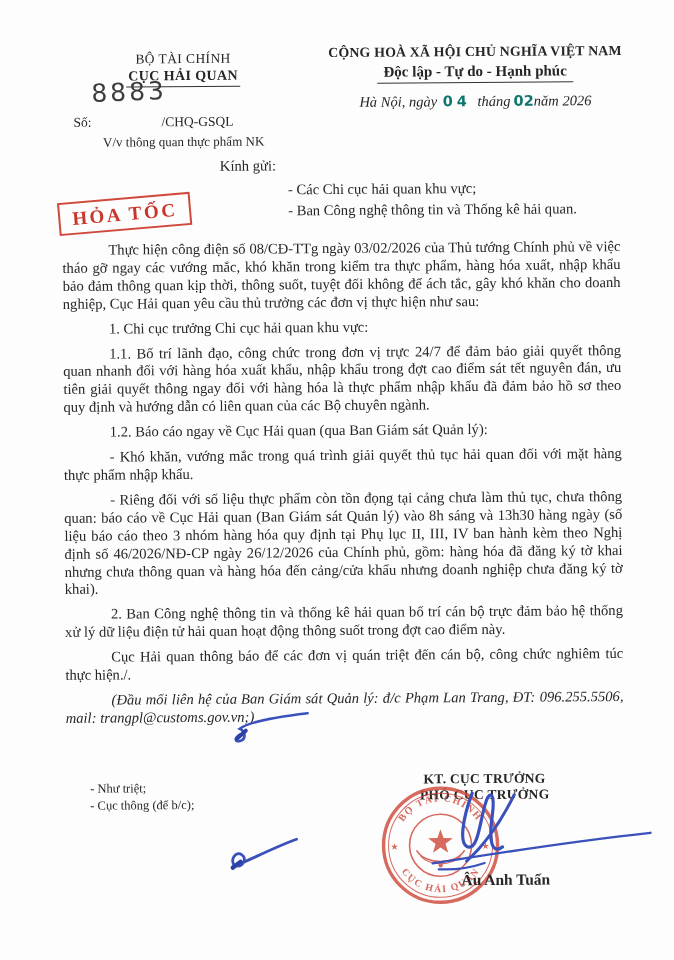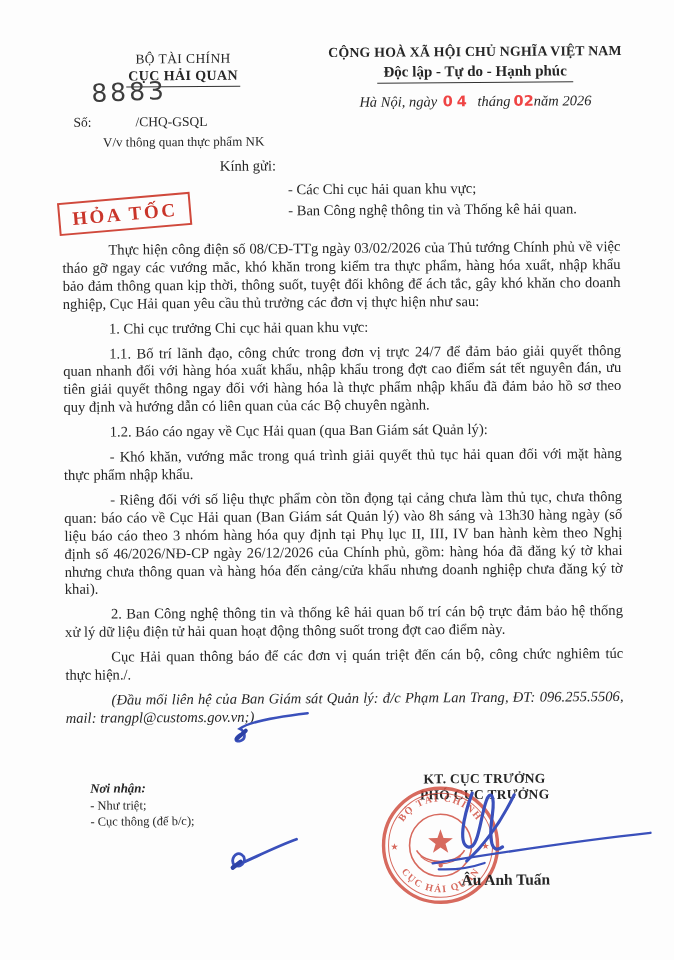--- a/index.html
+++ b/index.html
@@ -9,30 +9,30 @@
   .sheet{position:absolute;inset:0;transform:rotate(-0.4deg);}
 
   
   .hdr-left{position:absolute;left:66px;top:50px;width:240px;text-align:center;}
   .ministry{font-size:13.5px;letter-spacing:.4px;}
   .dept{font-size:14px;font-weight:bold;letter-spacing:.4px;margin-top:1px;}
   .dept-inner{display:inline-block;border-bottom:1.2px solid #333;padding:0 2px 2px 2px;}
   .handnum{position:absolute;left:28px;top:26px;font-family:"DejaVu Sans",sans-serif;
            font-size:25px;color:#3c3c3c;letter-spacing:3px;transform:rotate(-2deg);}
   .so-line{margin-top:27px;text-align:left;padding-left:10px;font-size:13.5px;}
-  .so-suffix{margin-left:44px;}
+  .so-suffix{margin-left:70px;}
   .vv{font-size:13px;margin-top:4px;}
 
   .hdr-right{position:absolute;left:308px;top:45px;width:340px;text-align:center;}
   .motto1{font-size:13.8px;font-weight:bold;letter-spacing:.2px;}
   .motto2{font-size:15px;font-weight:bold;margin-top:3px;}
   .motto2-inner{display:inline-block;border-bottom:1.3px solid #333;padding:0 6px 2px 6px;}
   .dateline{margin-top:10px;font-size:14.5px;font-style:italic;}
   .stamp-digit{font-family:"DejaVu Sans",sans-serif;font-style:normal;font-weight:bold;
-               font-size:14.5px;color:#ef4444;}
+               font-size:14.5px;color:#0f766e;}
   .day-digit{letter-spacing:4px;margin:0 3px 0 2px;}
   .month-digit{margin:14px 0 0 3px;}
 
   
   .kinh-gui{position:absolute;left:222px;top:157px;font-size:14.6px;}
   .recipients{position:absolute;left:290px;top:179px;font-size:14.6px;line-height:21px;}
 
   
   .hoa-toc{position:absolute;left:60px;top:196px;transform:rotate(-4.5deg);
            border:2.2px solid #d0493c;color:#c9352a;padding:4px 12px 3px 12px;
@@ -110,21 +110,20 @@
       <p>Cục Hải quan thông báo để các đơn vị quán triệt đến cán bộ, công chức nghiêm túc thực hiện./.</p>
       <p class="contact">(Đầu mối liên hệ của Ban Giám sát Quản lý: đ/c Phạm Lan Trang, ĐT: 096.255.5506, mail: trangpl@customs.gov.vn;)</p>
     </div>
 
     <svg class="pen1-svg" width="84" height="36" viewBox="0 0 84 36">
       <path d="M10 27 C 4 31, 5 35, 11 33 C 17 31, 15 23, 10 21 C 18 15, 42 10, 78 6" fill="none" stroke="#3a50bb" stroke-width="2.6" stroke-linecap="round"></path>
       <path d="M7 31 L 16 23" fill="none" stroke="#2c41a6" stroke-width="4" stroke-linecap="round"></path>
     </svg>
 
     <div class="noi-nhan">
-      <div class="nn-label">Nơi nhận:</div>
       <div>- Như triệt;</div>
       <div>- Cục thông (để b/c);</div>
     </div>
 
     <svg class="pen2-svg" width="76" height="38" viewBox="0 0 76 38">
       <path d="M8 31 C 3 25, 9 16, 15 20 C 21 24, 16 33, 9 31 C 26 24, 50 12, 70 5" fill="none" stroke="#3a50bb" stroke-width="2.8" stroke-linecap="round"></path>
       <path d="M6 33 L 14 27" fill="none" stroke="#2c41a6" stroke-width="4.2" stroke-linecap="round"></path>
     </svg>
 
     <div class="sign-titles">

